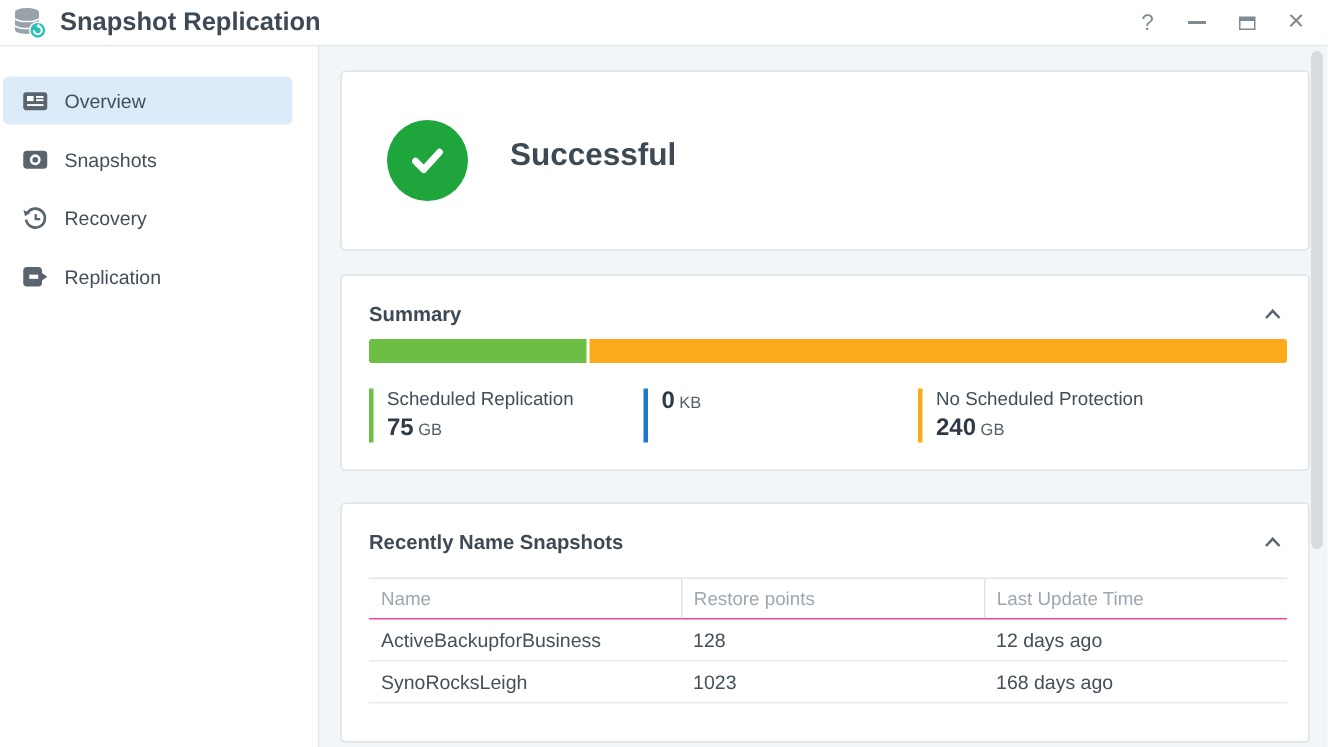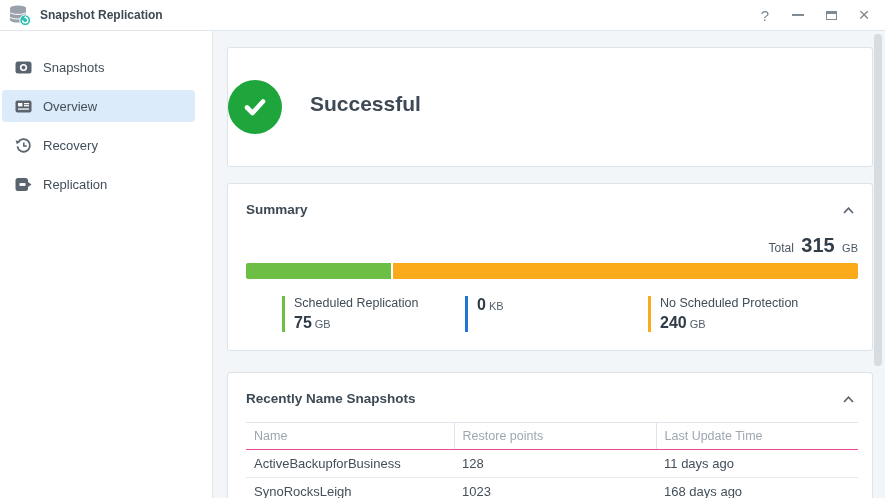--- a/index.html
+++ b/index.html
@@ -9,21 +9,21 @@
     font-family:"Liberation Sans", sans-serif;
     background:#ffffff; color:#3f4b56;
   }
 
   
   .titlebar {
     height:31px; background:#fff; border-bottom:1px solid #e2e7eb;
     display:flex; align-items:center; padding:0 14px 0 8px;
   }
   .app-icon { width:24px; height:24px; display:flex; align-items:center; justify-content:center; }
-  .app-title { font-size:12px; font-weight:bold; color:#3d4954; margin-left:8px; }
+  .app-title { font-size:17px; font-weight:bold; color:#3d4954; margin-left:8px; }
   .win-controls { margin-left:auto; display:flex; align-items:center; gap:19px; color:#7f8a93; }
   .win-btn { cursor:pointer; display:flex; align-items:center; justify-content:center; min-width:14px; height:18px; }
   .help-btn { font-size:15px; }
   .min-glyph { width:12px; height:2px; background:#7f8a93; }
   .max-glyph { width:11px; height:9px; border:1.5px solid #7f8a93; border-top-width:3px; }
   .close-btn { font-size:19px; line-height:14px; }
 
   
   .main { display:flex; height:467px; }
 
@@ -34,21 +34,21 @@
     padding-left:13px; margin:0 17px 7px 2px; border-radius:4px;
     font-size:13px; color:#424e59; cursor:pointer;
   }
   .side-item.selected { background:#dcebf9; }
   .side-icon { width:17px; height:17px; flex:none; display:flex; }
 
   
   .content { flex:1; background:#f2f6f9; position:relative; padding:16px 0 0 14px; overflow:hidden; }
   .card { background:#fff; border:1px solid #dde3e8; border-radius:3px; width:646px; }
 
-  .card-status { height:120px; display:flex; align-items:center; margin-bottom:16px; }
+  .card-status { height:120px; display:flex; align-items:center; padding-left:30px; margin-bottom:16px; }
   .check-circle { width:54px; height:54px; border-radius:50%; background:#1ea53b;
     display:flex; align-items:center; justify-content:center; margin-right:28px; flex:none; }
   .status-title { font-size:21px; font-weight:bold; color:#3d4954; margin-bottom:7px; }
   .status-msg { font-size:13px; color:#75828e; }
 
   .card-summary { padding:14px 14px 18px 18px; margin-bottom:21px; }
   .card-header { display:flex; justify-content:space-between; align-items:center; }
   .card-title { font-size:13.5px; font-weight:bold; color:#3d4954; }
   .collapse-btn { cursor:pointer; padding:2px 4px; }
 
@@ -106,42 +106,42 @@
         <span class="max-glyph"></span>
       </span>
     <span class="win-btn close-btn">×</span>
   </div>
 </div>
 
 <div class="main">
 
   <div class="sidebar">
 
-    <div class="side-item">
-      <span class="side-icon">
-        <svg width="17" height="17" viewBox="0 0 17 17">
-          <rect x="0.5" y="2.5" width="16" height="12" rx="2.5" fill="#59646e"></rect>
-          <circle cx="8.5" cy="8.5" r="3.6" fill="#fff"></circle>
-          <circle cx="8.5" cy="8.5" r="1.9" fill="#59646e"></circle>
-        </svg>
-      </span>
-      <span>Snapshots</span>
-    </div>
-
     <div class="side-item selected">
       <span class="side-icon">
         <svg width="17" height="17" viewBox="0 0 17 17">
           <rect x="0.5" y="2.5" width="16" height="12" rx="2" fill="#59646e"></rect>
           <rect x="3" y="5" width="4.4" height="3.4" fill="#fff"></rect>
           <rect x="9" y="5" width="5" height="1.3" fill="#fff"></rect>
           <rect x="9" y="7.1" width="5" height="1.3" fill="#fff"></rect>
           <rect x="3" y="10.4" width="11" height="1.3" fill="#fff"></rect>
         </svg>
       </span>
       <span>Overview</span>
+    </div>
+
+    <div class="side-item">
+      <span class="side-icon">
+        <svg width="17" height="17" viewBox="0 0 17 17">
+          <rect x="0.5" y="2.5" width="16" height="12" rx="2.5" fill="#59646e"></rect>
+          <circle cx="8.5" cy="8.5" r="3.6" fill="#fff"></circle>
+          <circle cx="8.5" cy="8.5" r="1.9" fill="#59646e"></circle>
+        </svg>
+      </span>
+      <span>Snapshots</span>
     </div>
 
     <div class="side-item">
       <span class="side-icon">
         <svg width="17" height="17" viewBox="0 0 17 17">
           <path d="M3.2 5.2 A6.3 6.3 0 1 1 2.4 9.4" stroke="#59646e" stroke-width="1.8" fill="none"></path>
           <path d="M0.6 3.2 l1.2 4 3.4-2.4 z" fill="#59646e"></path>
           <path d="M8.8 5.6 v3.4 h3" stroke="#59646e" stroke-width="1.5" fill="none"></path>
         </svg>
       </span>
@@ -177,33 +177,28 @@
     <div class="card card-summary">
       <div class="card-header">
         <span class="card-title">Summary</span>
         <span class="collapse-btn">
           <svg width="11" height="7" viewBox="0 0 11 7">
             <path d="M1 6 L5.5 1.2 L10 6" stroke="#5a6571" stroke-width="1.7" fill="none"></path>
           </svg>
         </span>
       </div>
 
-      <div class="total-line">
-        <span class="total-label">Total</span>
-        <span class="total-value">315</span>
-        <span class="total-unit">GB</span>
-      </div>
 
       <div class="usage-bar">
         <div class="usage-seg" style="width: 23.8%; background: rgb(109, 190, 68);"></div>
         <div class="usage-seg" style="width: 76.2%; background: rgb(251, 170, 28);"></div>
       </div>
 
       <div class="legend">
-        <div class="legend-item" style="border-left-color: rgb(109, 190, 68); margin-left: 36px;">
+        <div class="legend-item" style="border-left-color: rgb(109, 190, 68);">
           <div class="legend-label">Scheduled Replication</div>
           <div class="legend-value"><span>75</span><span class="legend-unit">GB</span></div>
         </div>
         <div class="legend-item" style="border-left-color: rgb(33, 118, 210);">
           <div class="legend-value"><span>0</span><span class="legend-unit">KB</span></div>
         </div>
         <div class="legend-item" style="border-left-color: rgb(251, 170, 28);">
           <div class="legend-label">No Scheduled Protection</div>
           <div class="legend-value"><span>240</span><span class="legend-unit">GB</span></div>
         </div>
@@ -225,21 +220,21 @@
           <tr>
             <th>Name</th>
             <th>Restore points</th>
             <th>Last Update Time</th>
           </tr>
         </thead>
         <tbody>
           <tr>
             <td>ActiveBackupforBusiness</td>
             <td>128</td>
-            <td>11 days ago</td>
+            <td>12 days ago</td>
           </tr>
           <tr>
             <td>SynoRocksLeigh</td>
             <td>1023</td>
             <td>168 days ago</td>
           </tr>
         </tbody>
       </table>
     </div>
 

